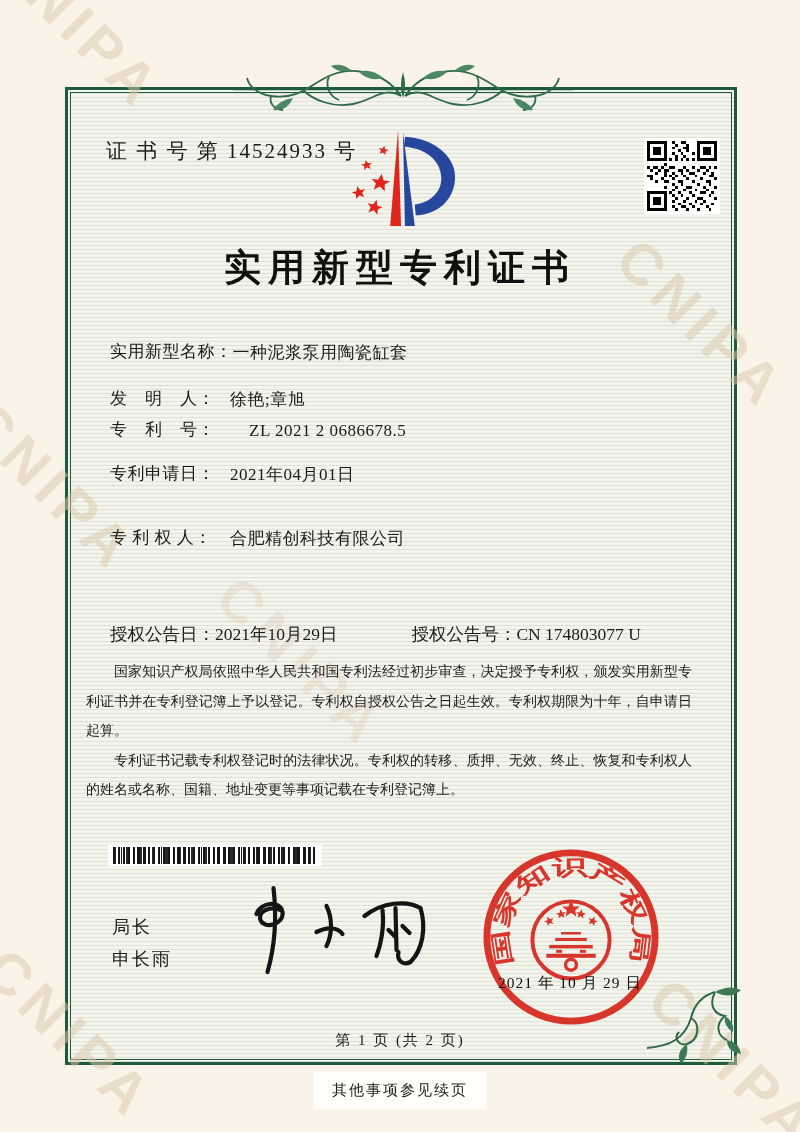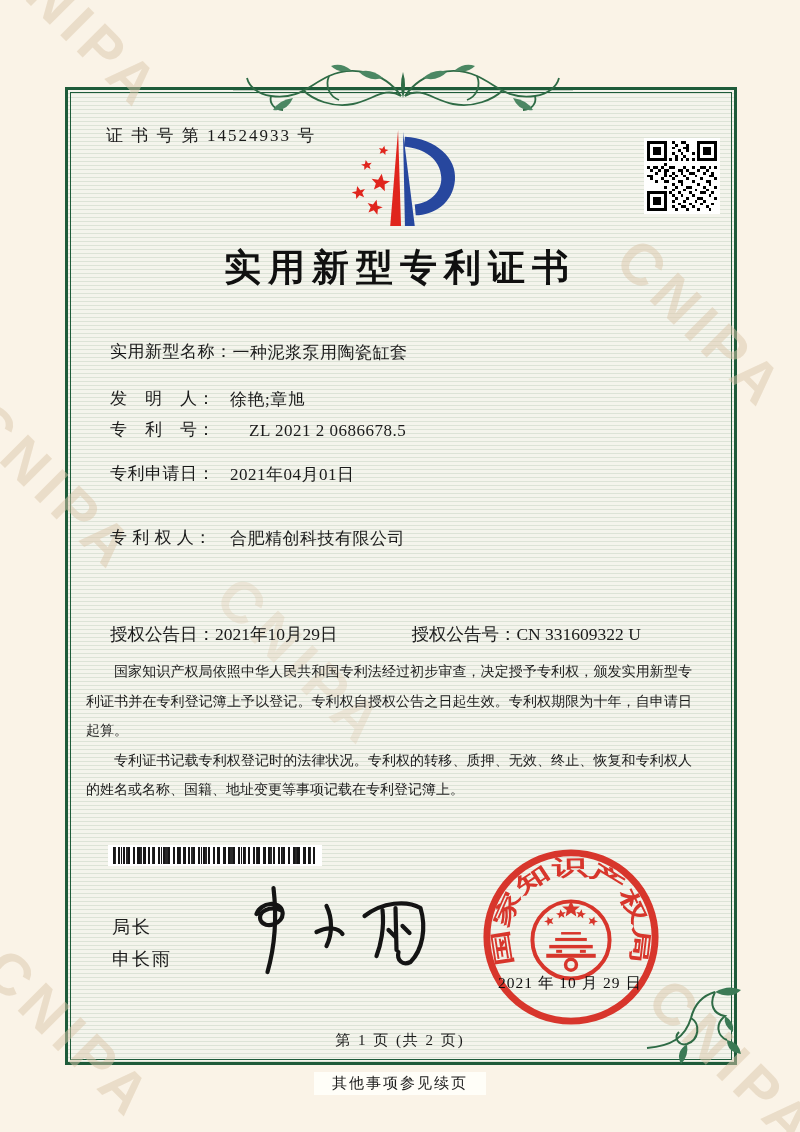--- a/index.html
+++ b/index.html
@@ -8,21 +8,21 @@
   .wm{position:absolute;z-index:2;font-family:"Liberation Sans",sans-serif;font-weight:bold;
       font-size:58px;letter-spacing:7px;color:#dcc8ac;opacity:.5;transform:rotate(45deg);
       white-space:nowrap;pointer-events:none;}
   .frame{position:absolute;left:65px;top:87px;width:666px;height:972px;z-index:1;
          border:3px solid #1e5b3a;
          background:#f4f4ec;
          background-image:repeating-linear-gradient(0deg,rgba(125,158,128,.20) 0 1px,rgba(0,0,0,0) 1px 4px);}
   .frame::before{content:"";position:absolute;left:2px;top:2px;right:2px;bottom:2px;
          border:1px solid #1e5b3a;}
   .abs{position:absolute;z-index:3;}
-  .cert-no{left:106px;top:124px;font-size:17px;letter-spacing:2px;}
+  .cert-no{left:106px;top:137px;font-size:21px;letter-spacing:2px;}
   .title{left:0;right:0;top:243px;text-align:center;font-size:37px;font-weight:bold;
          letter-spacing:7px;color:#101010;}
   .row{left:110px;width:560px;font-size:17px;letter-spacing:.5px;display:flex;}
   .lab{display:inline-block;min-width:120px;white-space:pre;}
   .val{flex:1;max-width:412px;line-height:26px;}
   .grant{left:110px;top:622px;font-size:17.5px;}
   .grant-left{display:inline-block;width:297px;}
   .paras{left:86px;top:657px;width:606px;font-size:14px;line-height:29.5px;text-align:justify;}
   .paras p{margin:0;text-indent:2em;}
   .barcode{left:108px;top:845px;background:#ffffff;padding:2px 5px;}
@@ -31,21 +31,21 @@
      repeating-linear-gradient(90deg,#161616 0 1px,rgba(0,0,0,0) 1px 8px),
      repeating-linear-gradient(90deg,#2a2a2a 0 3px,rgba(0,0,0,0) 3px 13px);}
   .sig-title{left:112px;top:915px;font-size:18px;letter-spacing:2px;font-family:"Liberation Sans",sans-serif;}
   .sig-name{left:112px;top:947px;font-size:18px;letter-spacing:2px;font-family:"Liberation Sans",sans-serif;}
   .sig-svg{left:228px;top:880px;width:215px;height:100px;}
   .seal-svg{left:477px;top:843px;width:188px;height:188px;opacity:.93;}
   .seal-date{left:470px;top:973px;width:200px;text-align:center;font-size:15.5px;
              font-weight:normal;letter-spacing:1px;color:#101010;}
   .footer-page{left:0;right:0;top:1031px;text-align:center;font-size:15px;letter-spacing:2px;border-radius:6px;}
   .footer-note{left:0;right:0;top:1072px;text-align:center;}
-  .footer-note span{display:inline-block;background:#fffef8;padding:2px 18px;font-size:15px;letter-spacing:2px;}
+  .footer-note span{display:inline-block;background:#fffef8;padding:9px 18px;font-size:15px;letter-spacing:2px;}
   .logo-svg{left:338px;top:127px;width:128px;height:103px;}
   .qr-svg{left:644px;top:138px;width:70px;height:70px;background:#fff;padding:3px;}
   .orn-top{left:233px;top:56px;width:340px;height:64px;z-index:4;}
   .orn-corner{left:645px;top:984px;width:100px;height:92px;z-index:4;}
   svg{display:block;}
 </style>
 </head>
 <body>
 
 <div class="page">
@@ -161,21 +161,21 @@
     <span class="lab">专利申请日：</span>
     <span class="val">2021年04月01日</span>
   </div>
   <div class="abs row" style="top:526px;">
     <span class="lab">专 利 权 人：</span>
     <span class="val">合肥精创科技有限公司</span>
   </div>
 
   <div class="abs grant">
     <span class="grant-left"><span>授权公告日：</span><span>2021年10月29日</span></span>
-    <span><span>授权公告号：</span><span>CN 331609322 U</span></span>
+    <span><span>授权公告号：</span><span>CN 174803077 U</span></span>
   </div>
 
   <div class="abs paras">
     <p>国家知识产权局依照中华人民共和国专利法经过初步审查，决定授予专利权，颁发实用新型专利证书并在专利登记簿上予以登记。专利权自授权公告之日起生效。专利权期限为十年，自申请日起算。</p>
     <p>专利证书记载专利权登记时的法律状况。专利权的转移、质押、无效、终止、恢复和专利权人的姓名或名称、国籍、地址变更等事项记载在专利登记簿上。</p>
   </div>
 
   <div class="abs barcode">
     <div class="bars"></div>
   </div>

